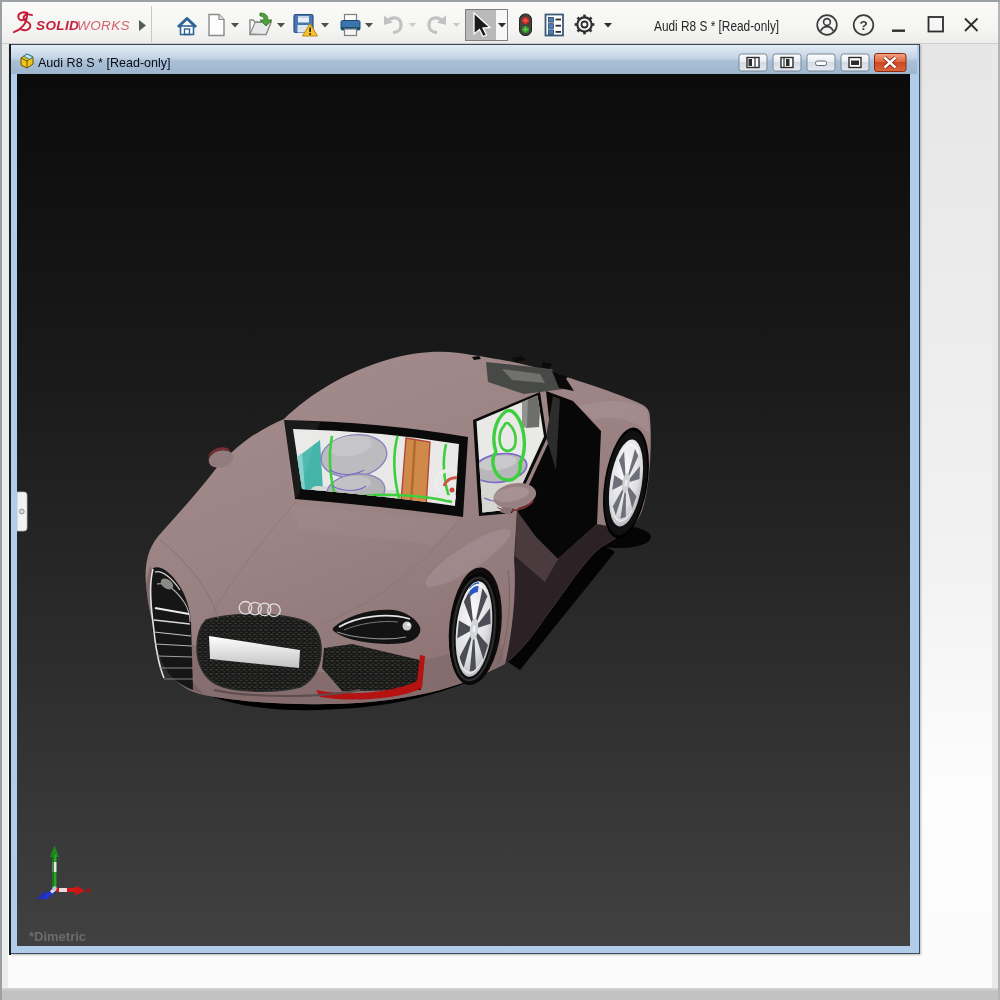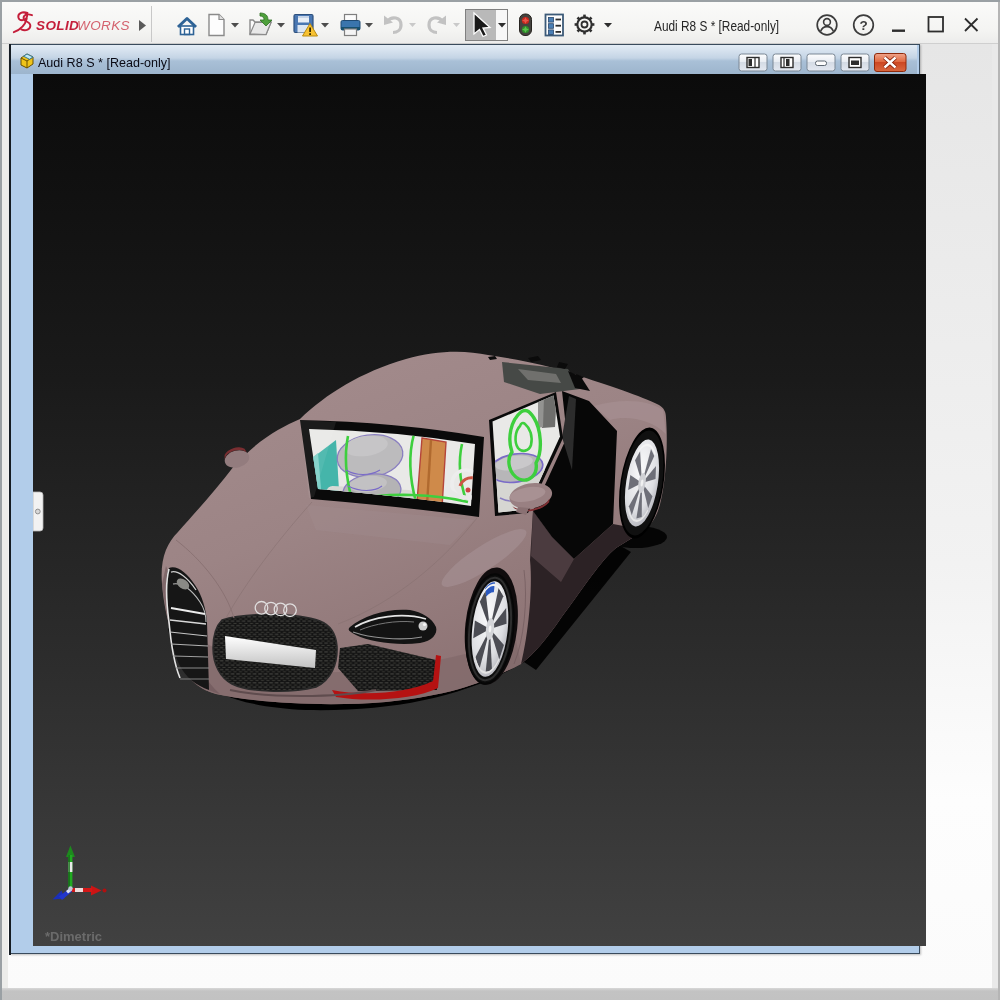--- a/index.html
+++ b/index.html
@@ -167,21 +167,21 @@
       <rect x="849" y="13.5" width="12" height="10" fill="#fff" stroke="#2d2d2d" stroke-width="1.4"></rect>
       <rect x="851" y="16.5" width="8" height="4.5" fill="#2d2d2d"></rect>
 
       <path d="M884.5,13.5 L895.5,23.5 M895.5,13.5 L884.5,23.5" stroke="#7e1800" stroke-width="4"></path>
       <path d="M884.5,13.5 L895.5,23.5 M895.5,13.5 L884.5,23.5" stroke="#ffffff" stroke-width="2.4"></path>
     </g>
   </svg>
   </div>
   <div class="abs" style="left:9px;top:44px;width:1.5px;height:911px;background:#151c23;"></div>
 
-  <div id="viewport" class="abs" style="left:33px;top:74px;width:893px;height:691px;text-decoration:underline;">
+  <div id="viewport" class="abs" style="left:17px;top:74px;width:893px;height:691px;text-decoration:underline;">
   <svg width="893" height="872" viewBox="17 74 893 872" xmlns="http://www.w3.org/2000/svg">
     <defs>
       <linearGradient id="vpbg" x1="0" y1="0" x2="0" y2="1">
         <stop offset="0" stop-color="#0b0b0b"></stop>
         <stop offset="0.35" stop-color="#1a1a1a"></stop>
         <stop offset="0.7" stop-color="#2e2e2e"></stop>
         <stop offset="1" stop-color="#414141"></stop>
       </linearGradient>
       <linearGradient id="bodyg" x1="0" y1="0" x2="0.55" y2="1">
         <stop offset="0" stop-color="#a58d8e"></stop>

